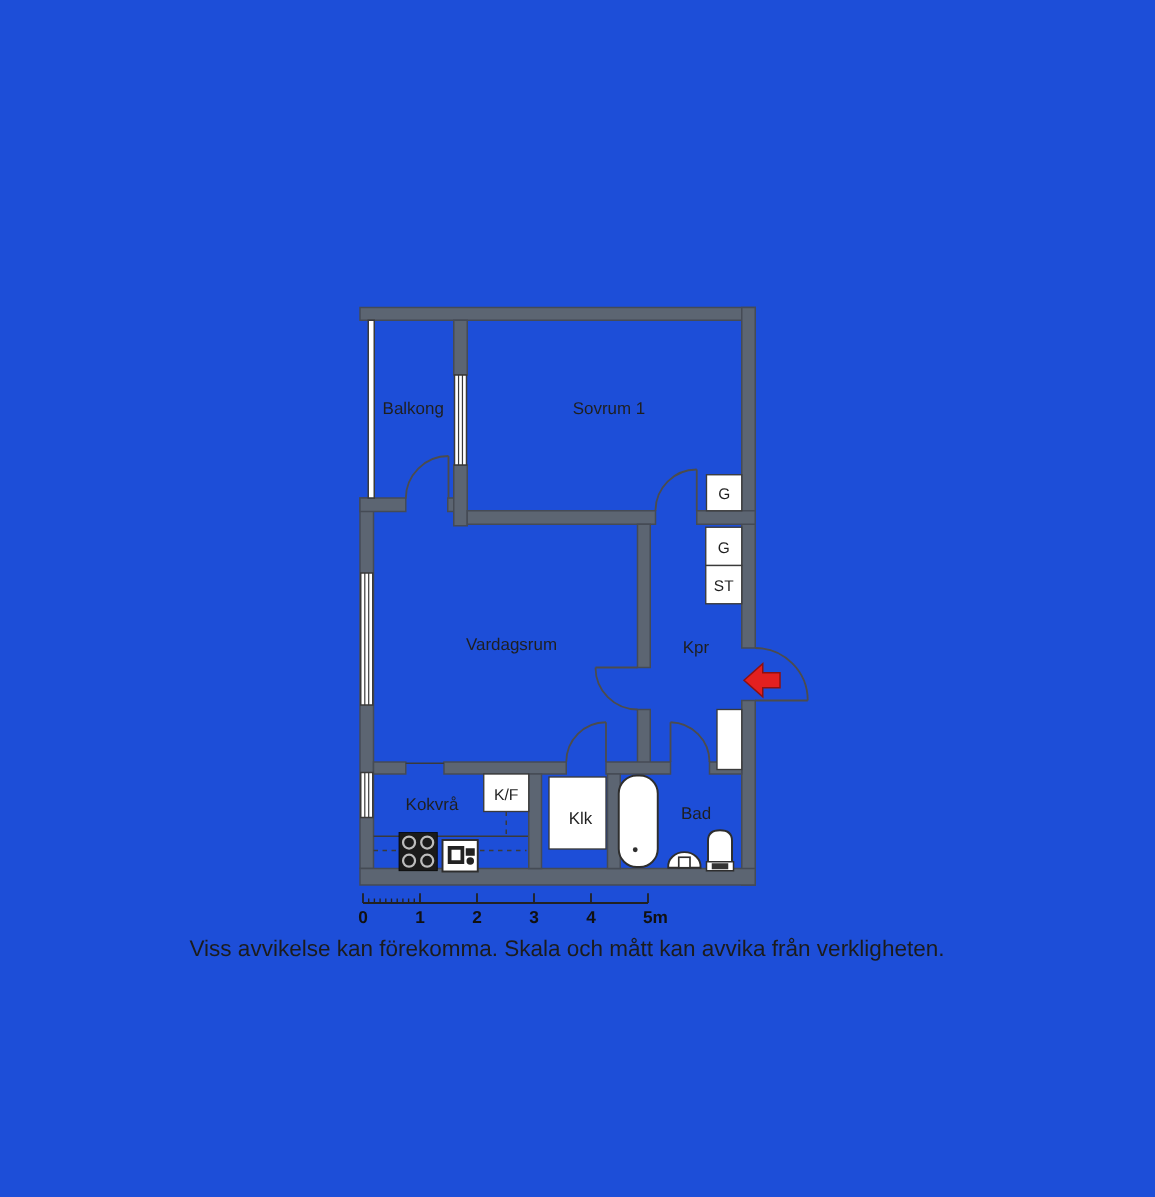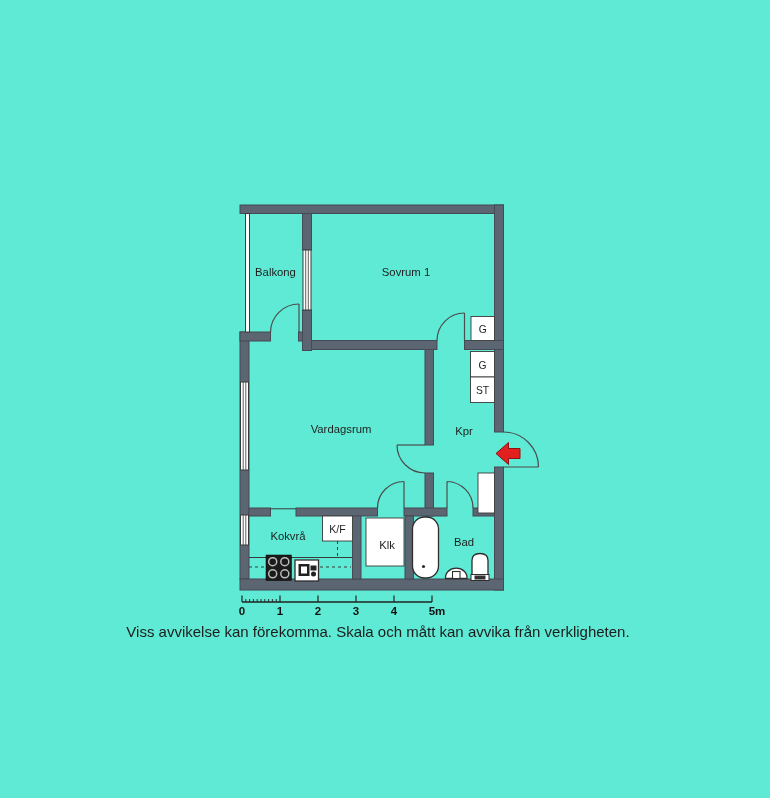--- a/index.html
+++ b/index.html
@@ -1,16 +1,16 @@
 <!DOCTYPE html>
 <html style="--wall: #5c6572; --wall-outline: #454b55; --line: #3a3a3a; --door: #4c4c4c; --fixture: #2e2e2e; --arrow: #e32020; --arrow-outline: #8e1010; --text: #1f1f1f;"><head>
 <meta charset="utf-8">
 <style>
   html,body{margin:0;padding:0;background:#ffffff;}
-  .page{position:relative;width:770px;height:798px;background:#5eead4;overflow:hidden;}
+  .page{position:relative;width:770px;height:798px;background:#1d4ed8;overflow:hidden;}
   svg{display:block;}
   svg text{font-family:"Liberation Sans",sans-serif;fill:var(--text,#1f1f1f);}
   .wall{fill:var(--wall,#5c6572);stroke:var(--wall-outline,#454b55);stroke-width:1;}
   .rail{fill:#ffffff;stroke:var(--line,#3a3a3a);stroke-width:1;}
   .window{fill:#ffffff;stroke:var(--line,#3a3a3a);stroke-width:1;}
   .wline{stroke:var(--line,#3a3a3a);stroke-width:0.8;}
   .box{fill:#ffffff;stroke:var(--line,#3a3a3a);stroke-width:0.9;}
   .door{fill:none;stroke:var(--door,#4c4c4c);stroke-width:1.2;}
   .thin{stroke:var(--line,#3a3a3a);stroke-width:1;fill:none;}
   .dash{stroke:var(--line,#3a3a3a);stroke-width:1;stroke-dasharray:3 3;fill:none;}

